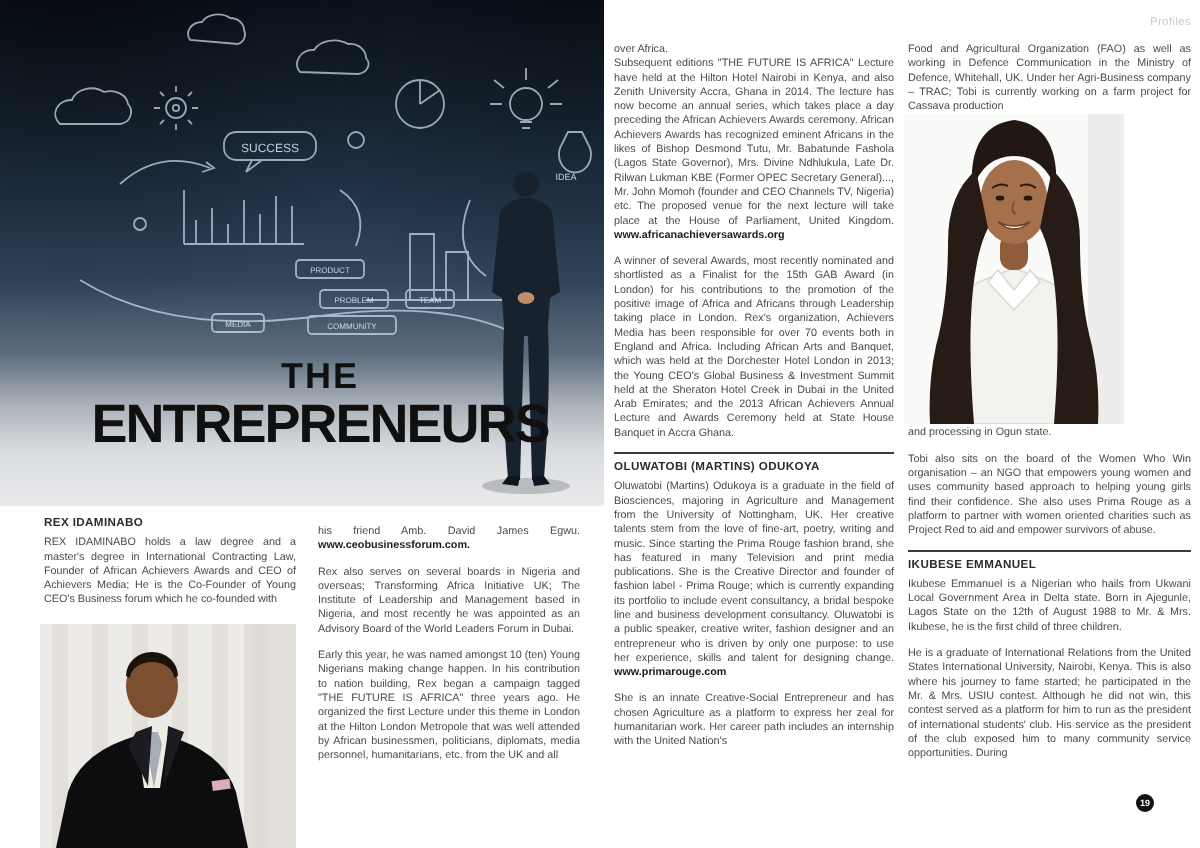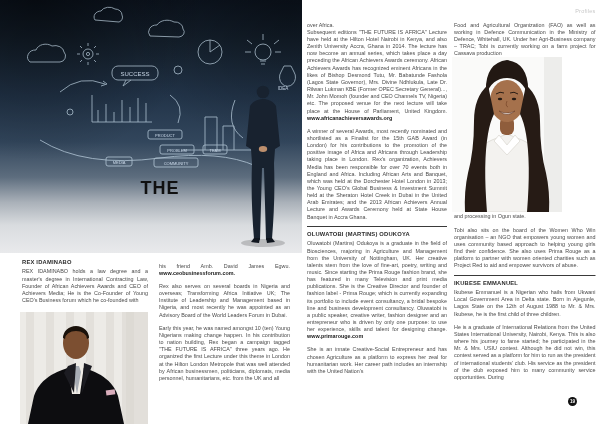--- a/index.html
+++ b/index.html
@@ -108,20 +108,21 @@
       <g>
         <ellipse cx="263" cy="243" rx="22" ry="4" fill="rgba(0,0,0,.18)"></ellipse>
         <circle cx="263" cy="92" r="6.3" fill="#18222f"></circle>
         <path fill="#18222f" d="M250,106 c3,-5 8,-7 13,-7 c5,0 10,2 13,7 l4,40 -5,3 -1,14 c1,26 0,52 -2,76 l-6,1 -2,-72 -2,0 -2,72 -6,-1 c-2,-24 -3,-50 -2,-76 l-1,-14 -5,-3 z"></path>
         <ellipse cx="263" cy="149" rx="4.2" ry="3" fill="#bd8f6d"></ellipse>
         <path fill="#10161f" d="M254,238 l-3,4 8,1 1,-5 z M272,238 l3,4 -8,1 -1,-5 z"></path>
       </g>
     </svg>
     <div class="hero-title">
       <div class="t1">THE</div>
+      <div class="t2">ENTREPRENEURS</div>
     </div>
   </div>
 
   <div class="photo photo-man">
     <svg width="128" height="112" viewBox="0 0 128 112">
       <rect width="128" height="112" fill="#edebe7"></rect>
       <g fill="#e1ded9" opacity=".8">
         <rect x="6" width="8" height="112"></rect>
           <rect x="26" width="8" height="112"></rect>
           <rect x="46" width="8" height="112"></rect>

